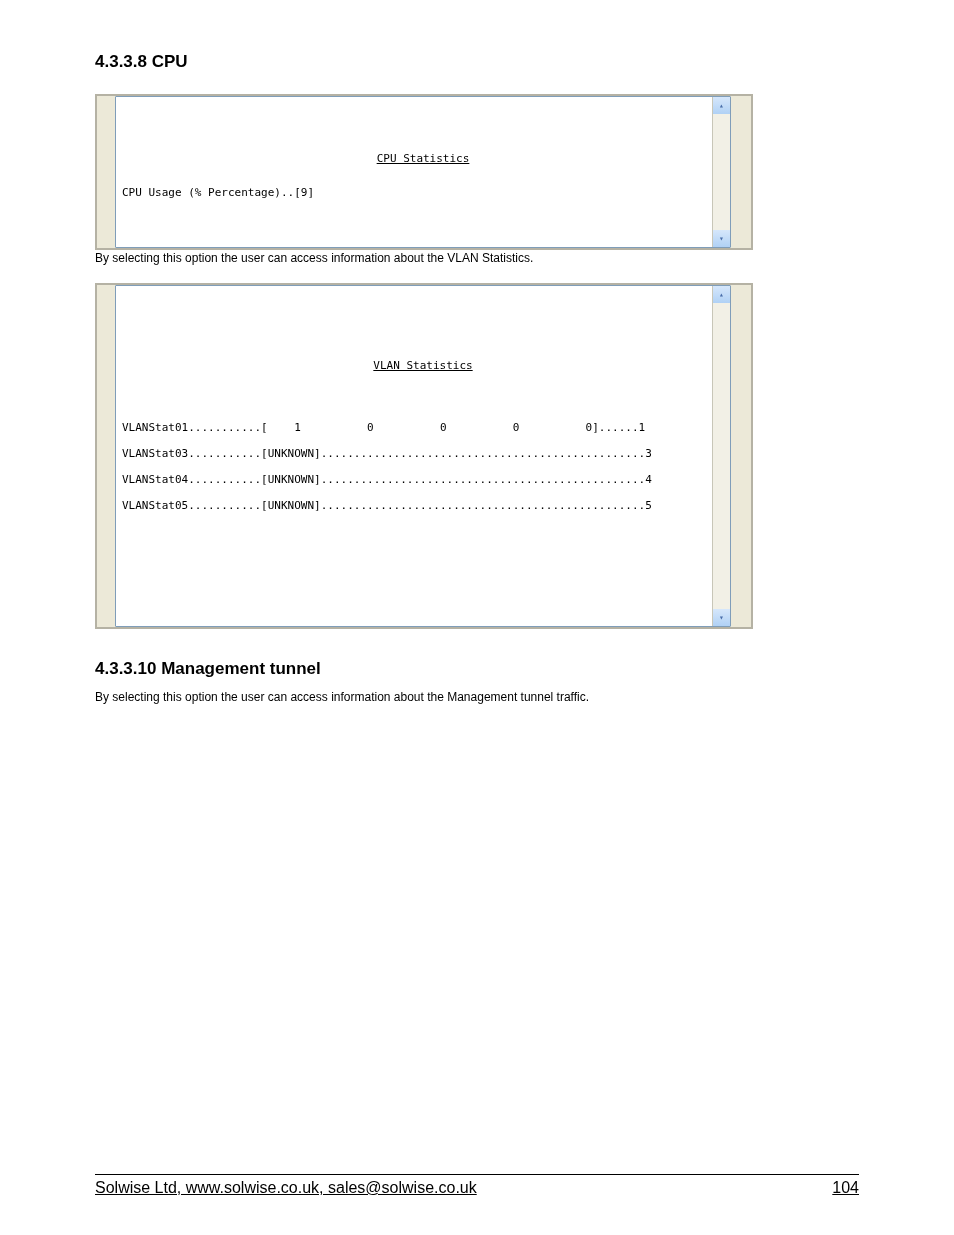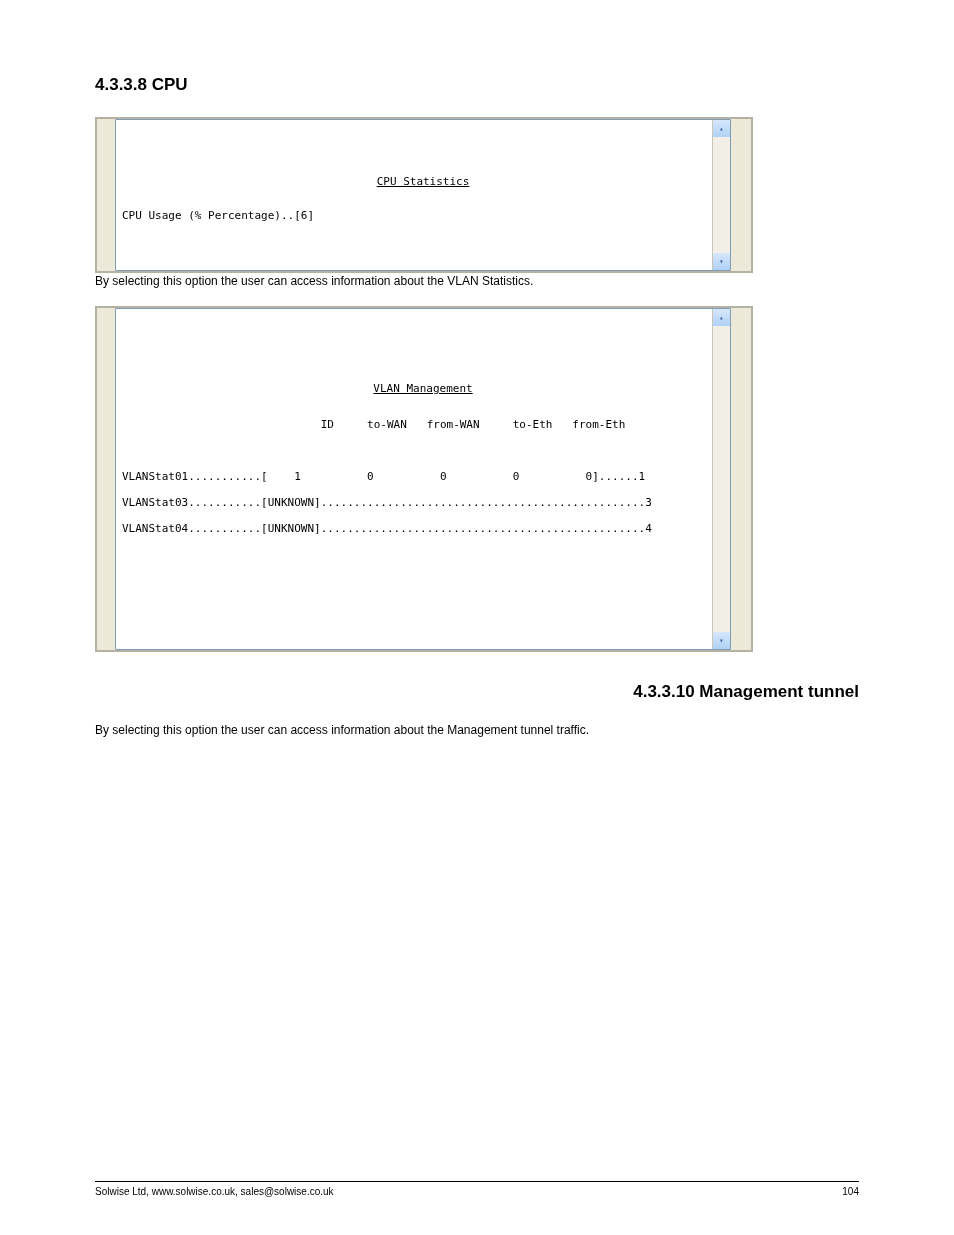--- a/index.html
+++ b/index.html
@@ -7,21 +7,21 @@
     padding: 0;
     background: #ffffff;
     font-family: "Times New Roman", Times, serif;
     color: #000;
   }
   .page {
     width: 954px;
     height: 1235px;
     position: relative;
     box-sizing: border-box;
-    padding: 55px 95px 40px 95px;
+    padding: 32px 95px 40px 95px;
   }
   .heading {
     font-family: Verdana, Arial, sans-serif;
     font-weight: bold;
     font-size: 17px;
   }
   .h-top {
     margin-top: 20px;
     margin-bottom: 22px;
   }
@@ -98,80 +98,81 @@
   .col-header-line { padding-left: 0; }
   .center-title2 { text-align:center; text-decoration:underline; padding:30px 0 10px 0;}
   .footer {
     position: absolute;
     bottom: 38px;
     left: 95px;
     right: 95px;
     border-top: 1px solid #000;
     padding-top: 4px;
     font-family: Verdana, Arial, sans-serif;
-    font-size: 10px;
+    font-size: 16px;
     display: flex;
     justify-content: space-between;
+    text-decoration: underline;
   }
   .footer .right { }
 </style>
 </head>
 <body>
 
 <div class="page">
 
   <div class="heading h-top">4.3.3.8 CPU</div>
 
   <div class="terminal-wrap" style="margin-left:0;">
     <div class="terminal-inner terminal1">
       <div class="content">
 <div class="terminal-title">CPU Statistics</div>
-<div class="mono-line">CPU Usage (% Percentage)..[6]</div>
+<div class="mono-line">CPU Usage (% Percentage)..[9]</div>
 <div class="mono-line">&nbsp;</div>
 <div class="mono-line">&nbsp;</div>
 
 
 
       </div>
       <div class="scrollbar">
         <div class="scroll-btn scroll-up">▴</div>
         <div class="scroll-track"></div>
         <div class="scroll-btn scroll-down">▾</div>
       </div>
     </div>
   </div>
 
   <div class="paragraph" style="margin-bottom:16px;">By selecting this option the user can access information about the VLAN Statistics.</div>
 
   <div class="terminal-wrap">
     <div class="terminal-inner terminal2">
       <div class="content">
-<div class="center-title2">VLAN Management</div>
-<div class="mono-line col-header-line">                              ID     to-WAN   from-WAN     to-Eth   from-Eth</div>
+<div class="center-title2">VLAN Statistics</div>
 <div class="mono-line">&nbsp;</div>
 <div class="mono-line">VLANStat01...........[    1          0          0          0          0]......1</div>
 <div class="mono-line">VLANStat03...........[UNKNOWN].................................................3</div>
 <div class="mono-line">VLANStat04...........[UNKNOWN].................................................4</div>
+<div class="mono-line">VLANStat05...........[UNKNOWN].................................................5</div>
 
 
 
 
 
 
 
 
       </div>
       <div class="scrollbar">
         <div class="scroll-btn scroll-up">▴</div>
         <div class="scroll-track"></div>
         <div class="scroll-btn scroll-down2">▾</div>
       </div>
     </div>
   </div>
 
-  <div class="heading h-mid2" style="margin-top:30px;margin-bottom:20px;text-align:right;">4.3.3.10 Management tunnel</div>
+  <div class="heading h-mid2" style="margin-top:30px;margin-bottom:10px;">4.3.3.10 Management tunnel</div>
   <div class="paragraph">By selecting this option the user can access information about the Management tunnel traffic.</div>
 
   <div class="footer">
     <span>Solwise Ltd, www.solwise.co.uk, sales@solwise.co.uk</span>
     <span class="right">104</span>
   </div>
 </div>
 
 </body></html>

